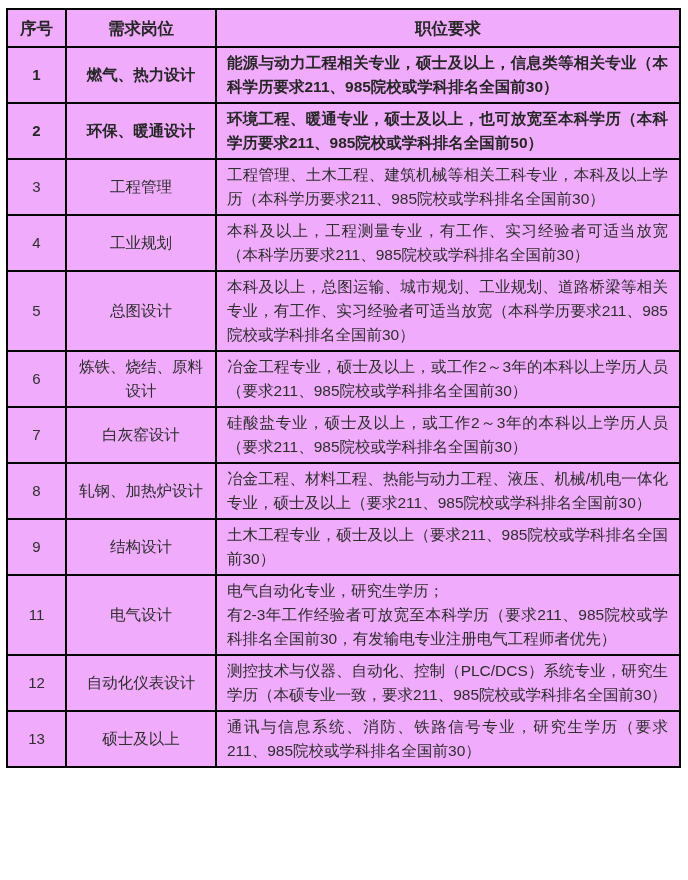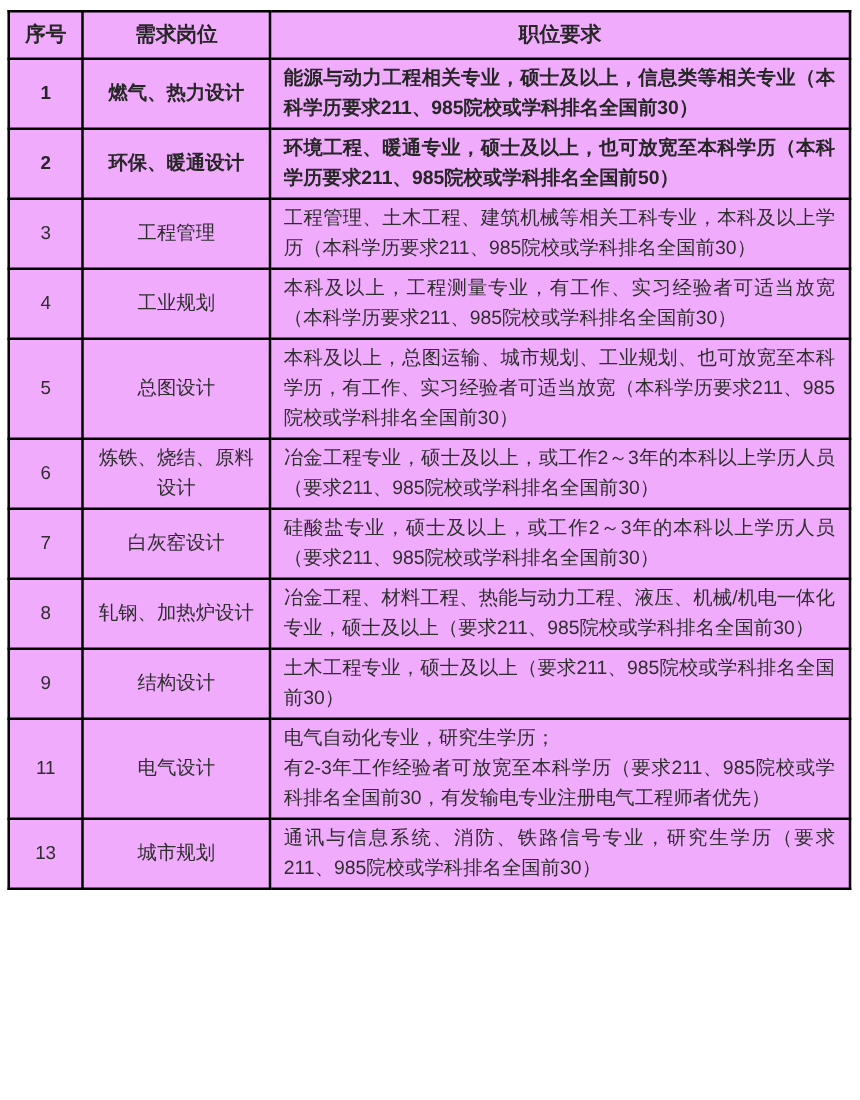--- a/index.html
+++ b/index.html
@@ -96,21 +96,21 @@
     <td class="col-req">工程管理、土木工程、建筑机械等相关工科专业，本科及以上学历（本科学历要求211、985院校或学科排名全国前30）</td>
   </tr>
       <tr>
     <td class="col-no">4</td>
     <td class="col-pos">工业规划</td>
     <td class="col-req">本科及以上，工程测量专业，有工作、实习经验者可适当放宽（本科学历要求211、985院校或学科排名全国前30）</td>
   </tr>
       <tr>
     <td class="col-no">5</td>
     <td class="col-pos">总图设计</td>
-    <td class="col-req">本科及以上，总图运输、城市规划、工业规划、也可放宽至本科学历，有工作、实习经验者可适当放宽（本科学历要求211、985院校或学科排名全国前30）</td>
+    <td class="col-req">本科及以上，总图运输、城市规划、工业规划、道路桥梁等相关专业，有工作、实习经验者可适当放宽（本科学历要求211、985院校或学科排名全国前30）</td>
   </tr>
       <tr>
     <td class="col-no">6</td>
     <td class="col-pos">炼铁、烧结、原料设计</td>
     <td class="col-req">冶金工程专业，硕士及以上，或工作2～3年的本科以上学历人员（要求211、985院校或学科排名全国前30）</td>
   </tr>
       <tr>
     <td class="col-no">7</td>
     <td class="col-pos">白灰窑设计</td>
     <td class="col-req">硅酸盐专业，硕士及以上，或工作2～3年的本科以上学历人员（要求211、985院校或学科排名全国前30）</td>
@@ -125,18 +125,23 @@
     <td class="col-pos">结构设计</td>
     <td class="col-req">土木工程专业，硕士及以上（要求211、985院校或学科排名全国前30）</td>
   </tr>
       <tr>
     <td class="col-no">11</td>
     <td class="col-pos">电气设计</td>
     <td class="col-req">电气自动化专业，研究生学历；
 有2-3年工作经验者可放宽至本科学历（要求211、985院校或学科排名全国前30，有发输电专业注册电气工程师者优先）</td>
   </tr>
       <tr>
+    <td class="col-no">12</td>
+    <td class="col-pos">自动化仪表设计</td>
+    <td class="col-req">测控技术与仪器、自动化、控制（PLC/DCS）系统专业，研究生学历（本硕专业一致，要求211、985院校或学科排名全国前30）</td>
+  </tr>
+      <tr>
     <td class="col-no">13</td>
-    <td class="col-pos">城市规划</td>
+    <td class="col-pos">硕士及以上</td>
     <td class="col-req">通讯与信息系统、消防、铁路信号专业，研究生学历（要求211、985院校或学科排名全国前30）</td>
   </tr>
     </tbody>
 </table>
 
 </body></html>

